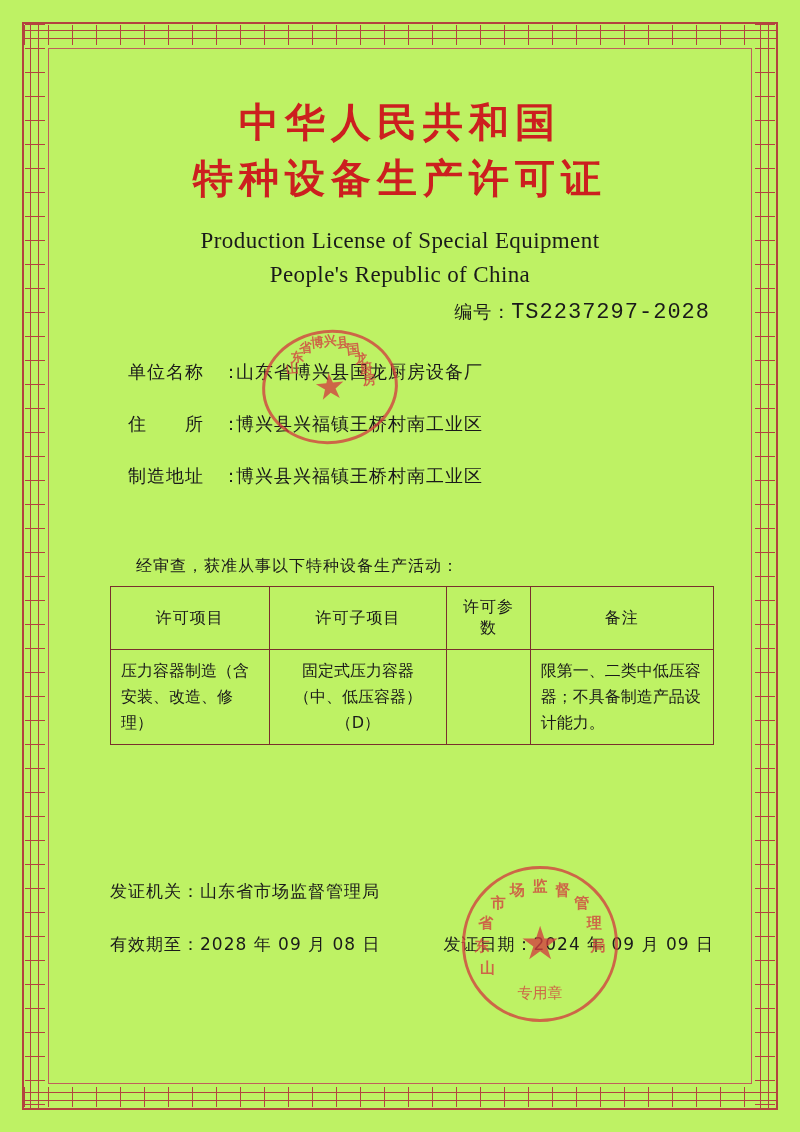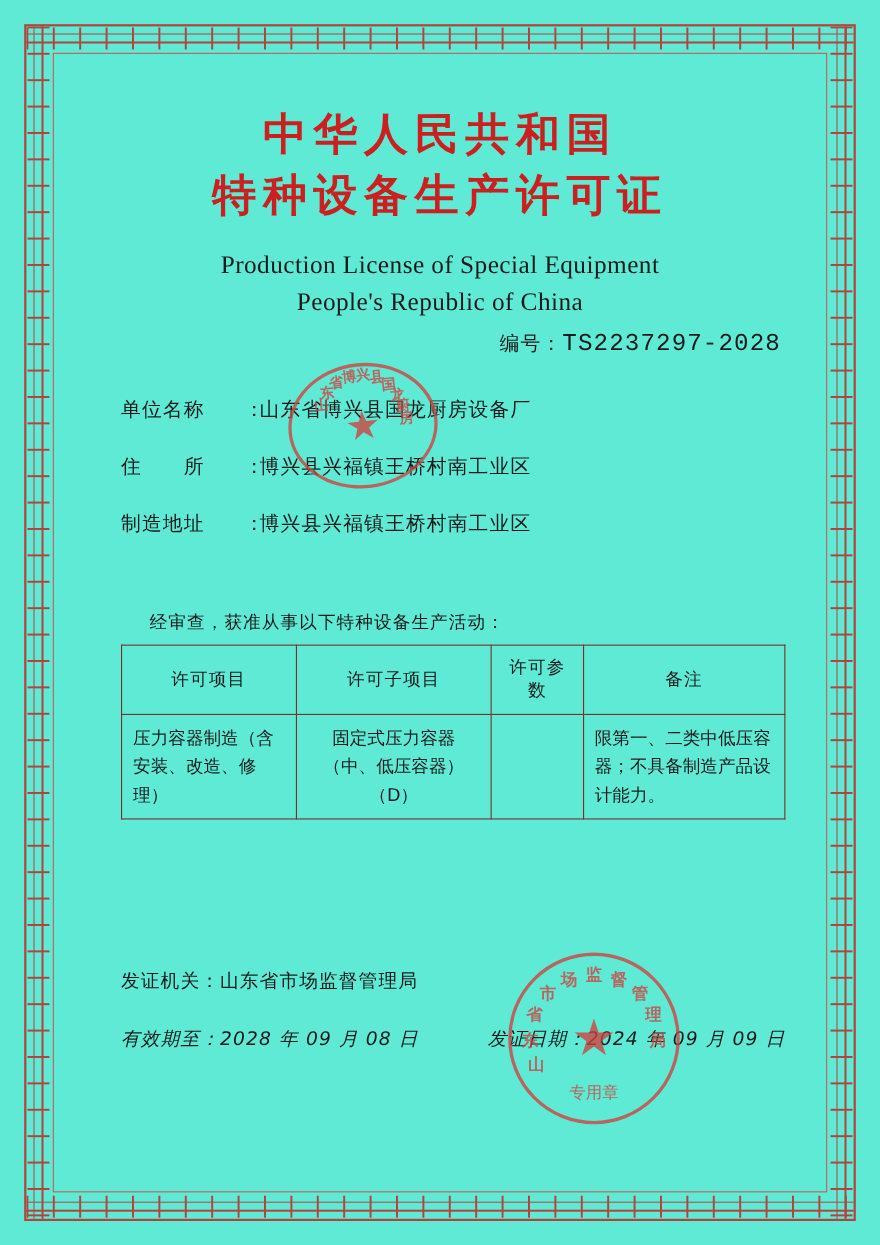--- a/index.html
+++ b/index.html
@@ -15,21 +15,21 @@
     position: relative;
     overflow: hidden;
   }
 
   .certificate {
     position: absolute;
     left: 0;
     top: 0;
     width: 800px;
     height: 1132px;
-    background: #5eead4;
+    background: #bef264;
   }
 
   
   .border-outer {
     position: absolute;
     left: 22px;
     top: 22px;
     right: 22px;
     bottom: 22px;
     border: 2px solid #b3433f;
@@ -133,20 +133,21 @@
     position: absolute;
     left: 110px;
     top: 360px;
     font-family: "DejaVu Sans", sans-serif;
     font-size: 18px;
   }
   .info-row {
     display: flex;
     align-items: baseline;
     margin-bottom: 28px;
+    text-align: center;
   }
   .info-label {
     width: 112px;
     letter-spacing: 1px;
     white-space: nowrap;
   }
   .info-colon { width: 14px; }
   .info-value { letter-spacing: 1px; }
 
   
@@ -206,21 +207,20 @@
     display: flex;
     align-items: baseline;
     margin-bottom: 30px;
     letter-spacing: 1px;
   }
   .footer-row .issuer-label { white-space: nowrap; }
   .footer-bottom {
     display: flex;
     justify-content: space-between;
     letter-spacing: 1px;
-    font-style: italic;
   }
 
   
   .seal {
     position: absolute;
     border-radius: 50%;
     border: 3px solid #d2403f;
     opacity: 0.78;
     pointer-events: none;
   }

